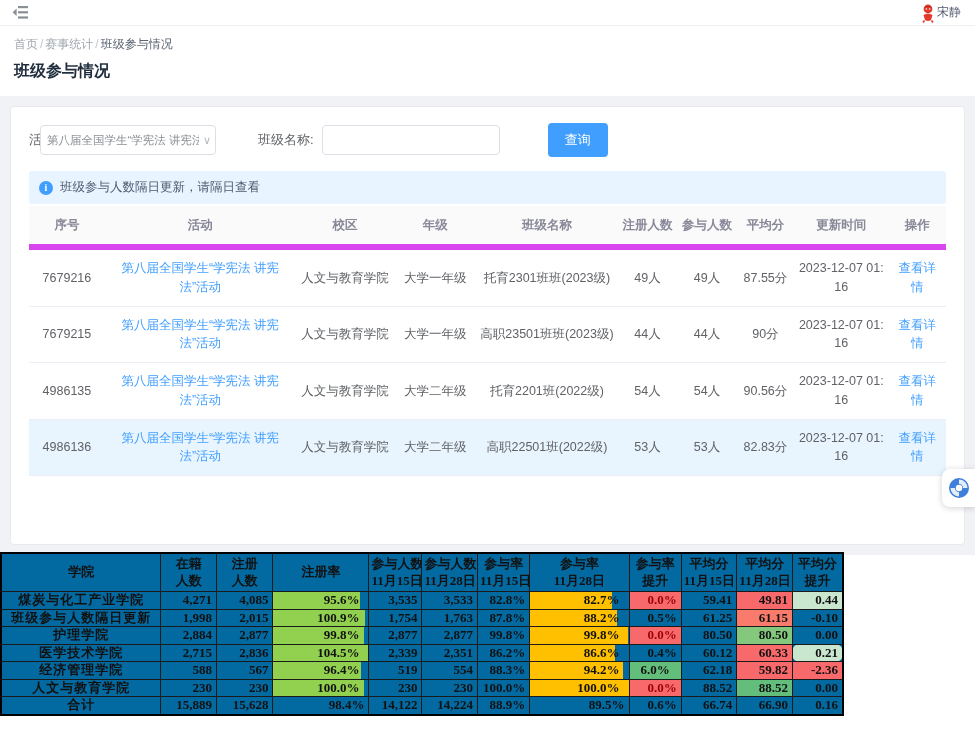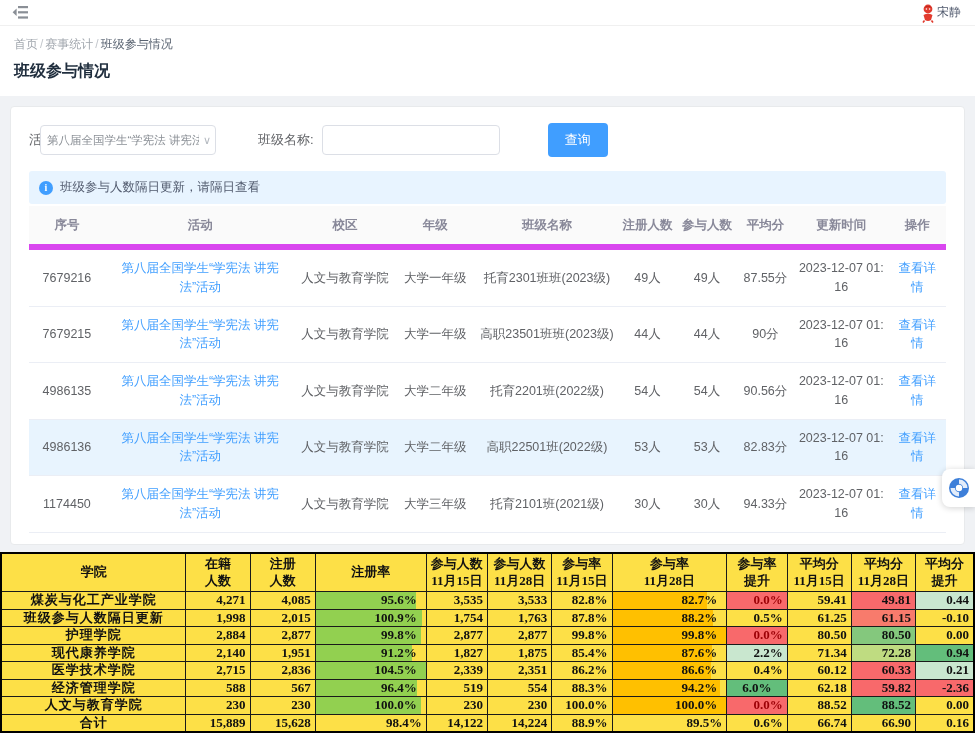--- a/index.html
+++ b/index.html
@@ -56,23 +56,23 @@
   .col-serial{width:74px}.col-activity{width:186px}.col-campus{width:96px}.col-grade{width:80px}
   .col-class{width:138px}.col-reg{width:58px}.col-part{width:58px}.col-avg{width:56px}
   .col-time{width:92px}.col-op{width:56px}
 
   
   .float-widget { position: absolute; right: 0; top: 469px; width: 33px; height: 38px;
                   background: #fff; border-radius: 8px 0 0 8px; box-shadow: 0 1px 6px rgba(0,0,0,.18);
                   display: flex; align-items: center; justify-content: center; cursor: pointer; z-index: 5; }
 
   
-  table.summary { width: 975px; border-collapse: collapse; table-layout: fixed;
+  table.summary { width: 844px; border-collapse: collapse; table-layout: fixed;
                   font-family: "Liberation Serif","DejaVu Serif",serif; font-weight: bold;
-                  font-size: 13px; color: #111; background: #fde047; position:absolute; left:0; top:552px; }
+                  font-size: 13px; color: #111; background: #0369a1; position:absolute; left:0; top:552px; }
   table.summary th, table.summary td { border: 1px solid #1a1a1a; line-height: 16.5px;
                   padding: 0 4px; overflow: hidden; white-space: nowrap; }
   table.summary { border: 2px solid #000; }
   table.summary th { text-align: center; padding: 2px 2px; }
   td.c-name, td.c-total { text-align: center; letter-spacing: 1px; }
   td.num { text-align: right; padding-right: 7px; }
   td.bar-cell { position: relative; padding: 0; }
   .bar { position: absolute; left: 0; top: 0; bottom: 0; }
   .bar-text { position: relative; display: block; text-align: right; padding-right: 5px; }
 </style>
@@ -192,32 +192,20 @@
             <td><span class="link">第八届全国学生“学宪法 讲宪法”活动</span></td>
             <td>人文与教育学院</td>
             <td>大学二年级</td>
             <td>高职22501班(2022级)</td>
             <td>53人</td>
             <td>53人</td>
             <td>82.83分</td>
             <td>2023-12-07 01:16</td>
             <td><span class="link">查看详情</span></td>
           </tr>
-          <tr>
-            <td>1174450</td>
-            <td><span class="link">第八届全国学生“学宪法 讲宪法”活动</span></td>
-            <td>人文与教育学院</td>
-            <td>大学三年级</td>
-            <td>托育2101班(2021级)</td>
-            <td>30人</td>
-            <td>30人</td>
-            <td>94.33分</td>
-            <td>2023-12-07 01:16</td>
-            <td><span class="link">查看详情</span></td>
-          </tr>
         </tbody>
     </table>
   </div>
 </div>
 
 <div class="float-widget">
   <svg width="22" height="22" viewBox="0 0 22 22">
     <circle cx="11" cy="11" r="10" fill="#3d7fd9"></circle>
     <circle cx="11" cy="11" r="3.2" fill="#fff"></circle>
     <path d="M11 2.5 A8.5 8.5 0 0 1 19.5 11 L15 11 A4.5 4.5 0 0 0 11 6.8 Z" fill="#fff" opacity="0.85"></path>
@@ -331,58 +319,38 @@
         <td class="bar-cell">
           <div class="bar" style="width: 99.8%; background: rgb(255, 192, 0);"></div>
           <span class="bar-text">99.8%</span>
         </td>
         <td class="num" style="background: rgb(248, 105, 107); color: rgb(156, 0, 6);">0.0%</td>
         <td class="num">80.50</td>
         <td class="num" style="background: rgb(132, 200, 125);">80.50</td>
         <td class="num">0.00</td>
       </tr>
       <tr>
-        <td class="c-name">现代康养学院</td>
-        <td class="num">2,140</td>
-        <td class="num">1,951</td>
-        <td class="bar-cell">
-          <div class="bar" style="width: 87.3%; background: rgb(146, 208, 80);"></div>
-          <span class="bar-text">91.2%</span>
-        </td>
-        <td class="num">1,827</td>
-        <td class="num">1,875</td>
-        <td class="num">85.4%</td>
-        <td class="bar-cell">
-          <div class="bar" style="width: 87.6%; background: rgb(255, 192, 0);"></div>
-          <span class="bar-text">87.6%</span>
-        </td>
-        <td class="num" style="background: rgb(201, 231, 207);">2.2%</td>
-        <td class="num">71.34</td>
-        <td class="num" style="background: rgb(191, 220, 129);">72.28</td>
-        <td class="num" style="background: rgb(99, 190, 123);">0.94</td>
-      </tr>
-      <tr>
         <td class="c-name">医学技术学院</td>
         <td class="num">2,715</td>
         <td class="num">2,836</td>
         <td class="bar-cell">
           <div class="bar" style="width: 100%; background: rgb(146, 208, 80);"></div>
           <span class="bar-text">104.5%</span>
         </td>
         <td class="num">2,339</td>
         <td class="num">2,351</td>
         <td class="num">86.2%</td>
         <td class="bar-cell">
           <div class="bar" style="width: 86.6%; background: rgb(255, 192, 0);"></div>
           <span class="bar-text">86.6%</span>
         </td>
         <td class="num">0.4%</td>
         <td class="num">60.12</td>
         <td class="num" style="background: rgb(248, 105, 107);">60.33</td>
-        <td class="num" style="background: rgb(201, 231, 207);">0.21</td>
+        <td class="num" style="background: rgb(201, 231, 207); border-radius: 8px;">0.21</td>
       </tr>
       <tr>
         <td class="c-name">经济管理学院</td>
         <td class="num">588</td>
         <td class="num">567</td>
         <td class="bar-cell">
           <div class="bar" style="width: 92.2%; background: rgb(146, 208, 80);"></div>
           <span class="bar-text">96.4%</span>
         </td>
         <td class="num">519</td>

